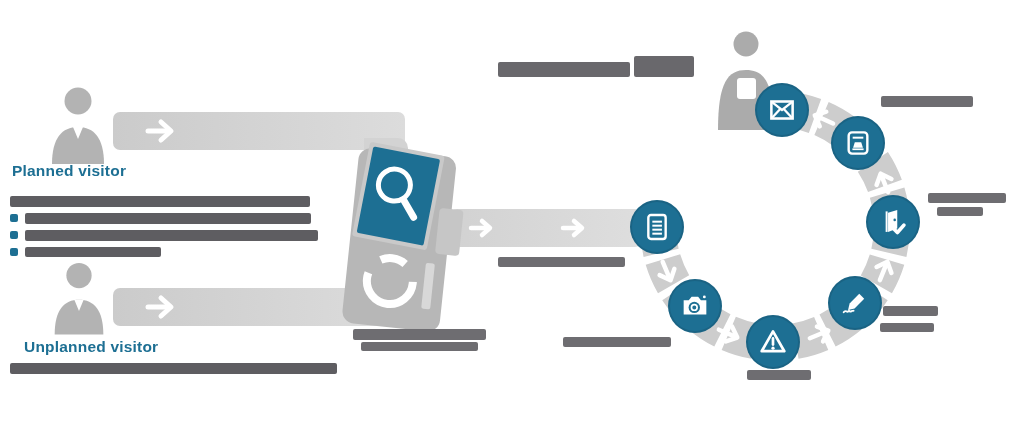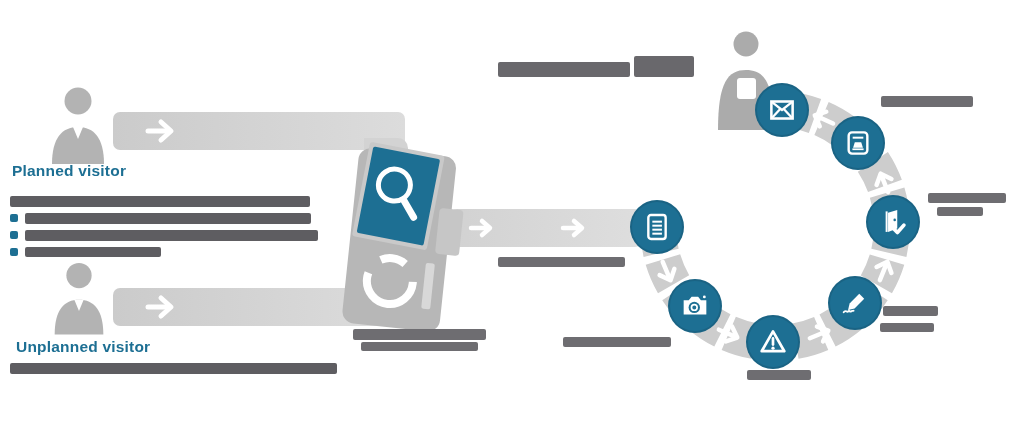--- a/index.html
+++ b/index.html
@@ -163,21 +163,21 @@
     </svg>
   </div>
   <div class="step" style="left:755px;top:83px;">
     <svg width="34" height="34" viewBox="0 0 24 24">
       <rect x="4.5" y="6" width="15" height="12" fill="none" stroke="#fff" stroke-width="1.8"></rect>
       <path d="M5 6.5 L12 12 L19 6.5 M5 17.5 L10.4 11.6 M19 17.5 L13.6 11.6" fill="none" stroke="#fff" stroke-width="1.6"></path>
     </svg>
   </div>
 
   <div class="section-title" style="left:12px;top:162px;">Planned visitor</div>
-  <div class="section-title" style="left:16px;top:338px;">Unplanned visitor</div>
+  <div class="section-title" style="left:24px;top:338px;">Unplanned visitor</div>
 
   <div id="bars-layer" class="abs" style="left:0;top:0;width:1020px;height:437px;">
       <div class="bar" style="left: 10px; top: 196px; width: 300px; height: 11px; background: rgb(94, 93, 97);"></div>
       <div class="bar" style="left: 10px; top: 214px; width: 8px; height: 8px; background: rgb(29, 111, 147);"></div>
       <div class="bar" style="left: 25px; top: 213px; width: 286px; height: 11px; background: rgb(94, 93, 97);"></div>
       <div class="bar" style="left: 10px; top: 231px; width: 8px; height: 8px; background: rgb(29, 111, 147);"></div>
       <div class="bar" style="left: 25px; top: 230px; width: 293px; height: 11px; background: rgb(94, 93, 97);"></div>
       <div class="bar" style="left: 10px; top: 248px; width: 8px; height: 8px; background: rgb(29, 111, 147);"></div>
       <div class="bar" style="left: 25px; top: 247px; width: 136px; height: 10px; background: rgb(94, 93, 97);"></div>
       <div class="bar" style="left: 10px; top: 363px; width: 327px; height: 11px; background: rgb(94, 93, 97);"></div>

